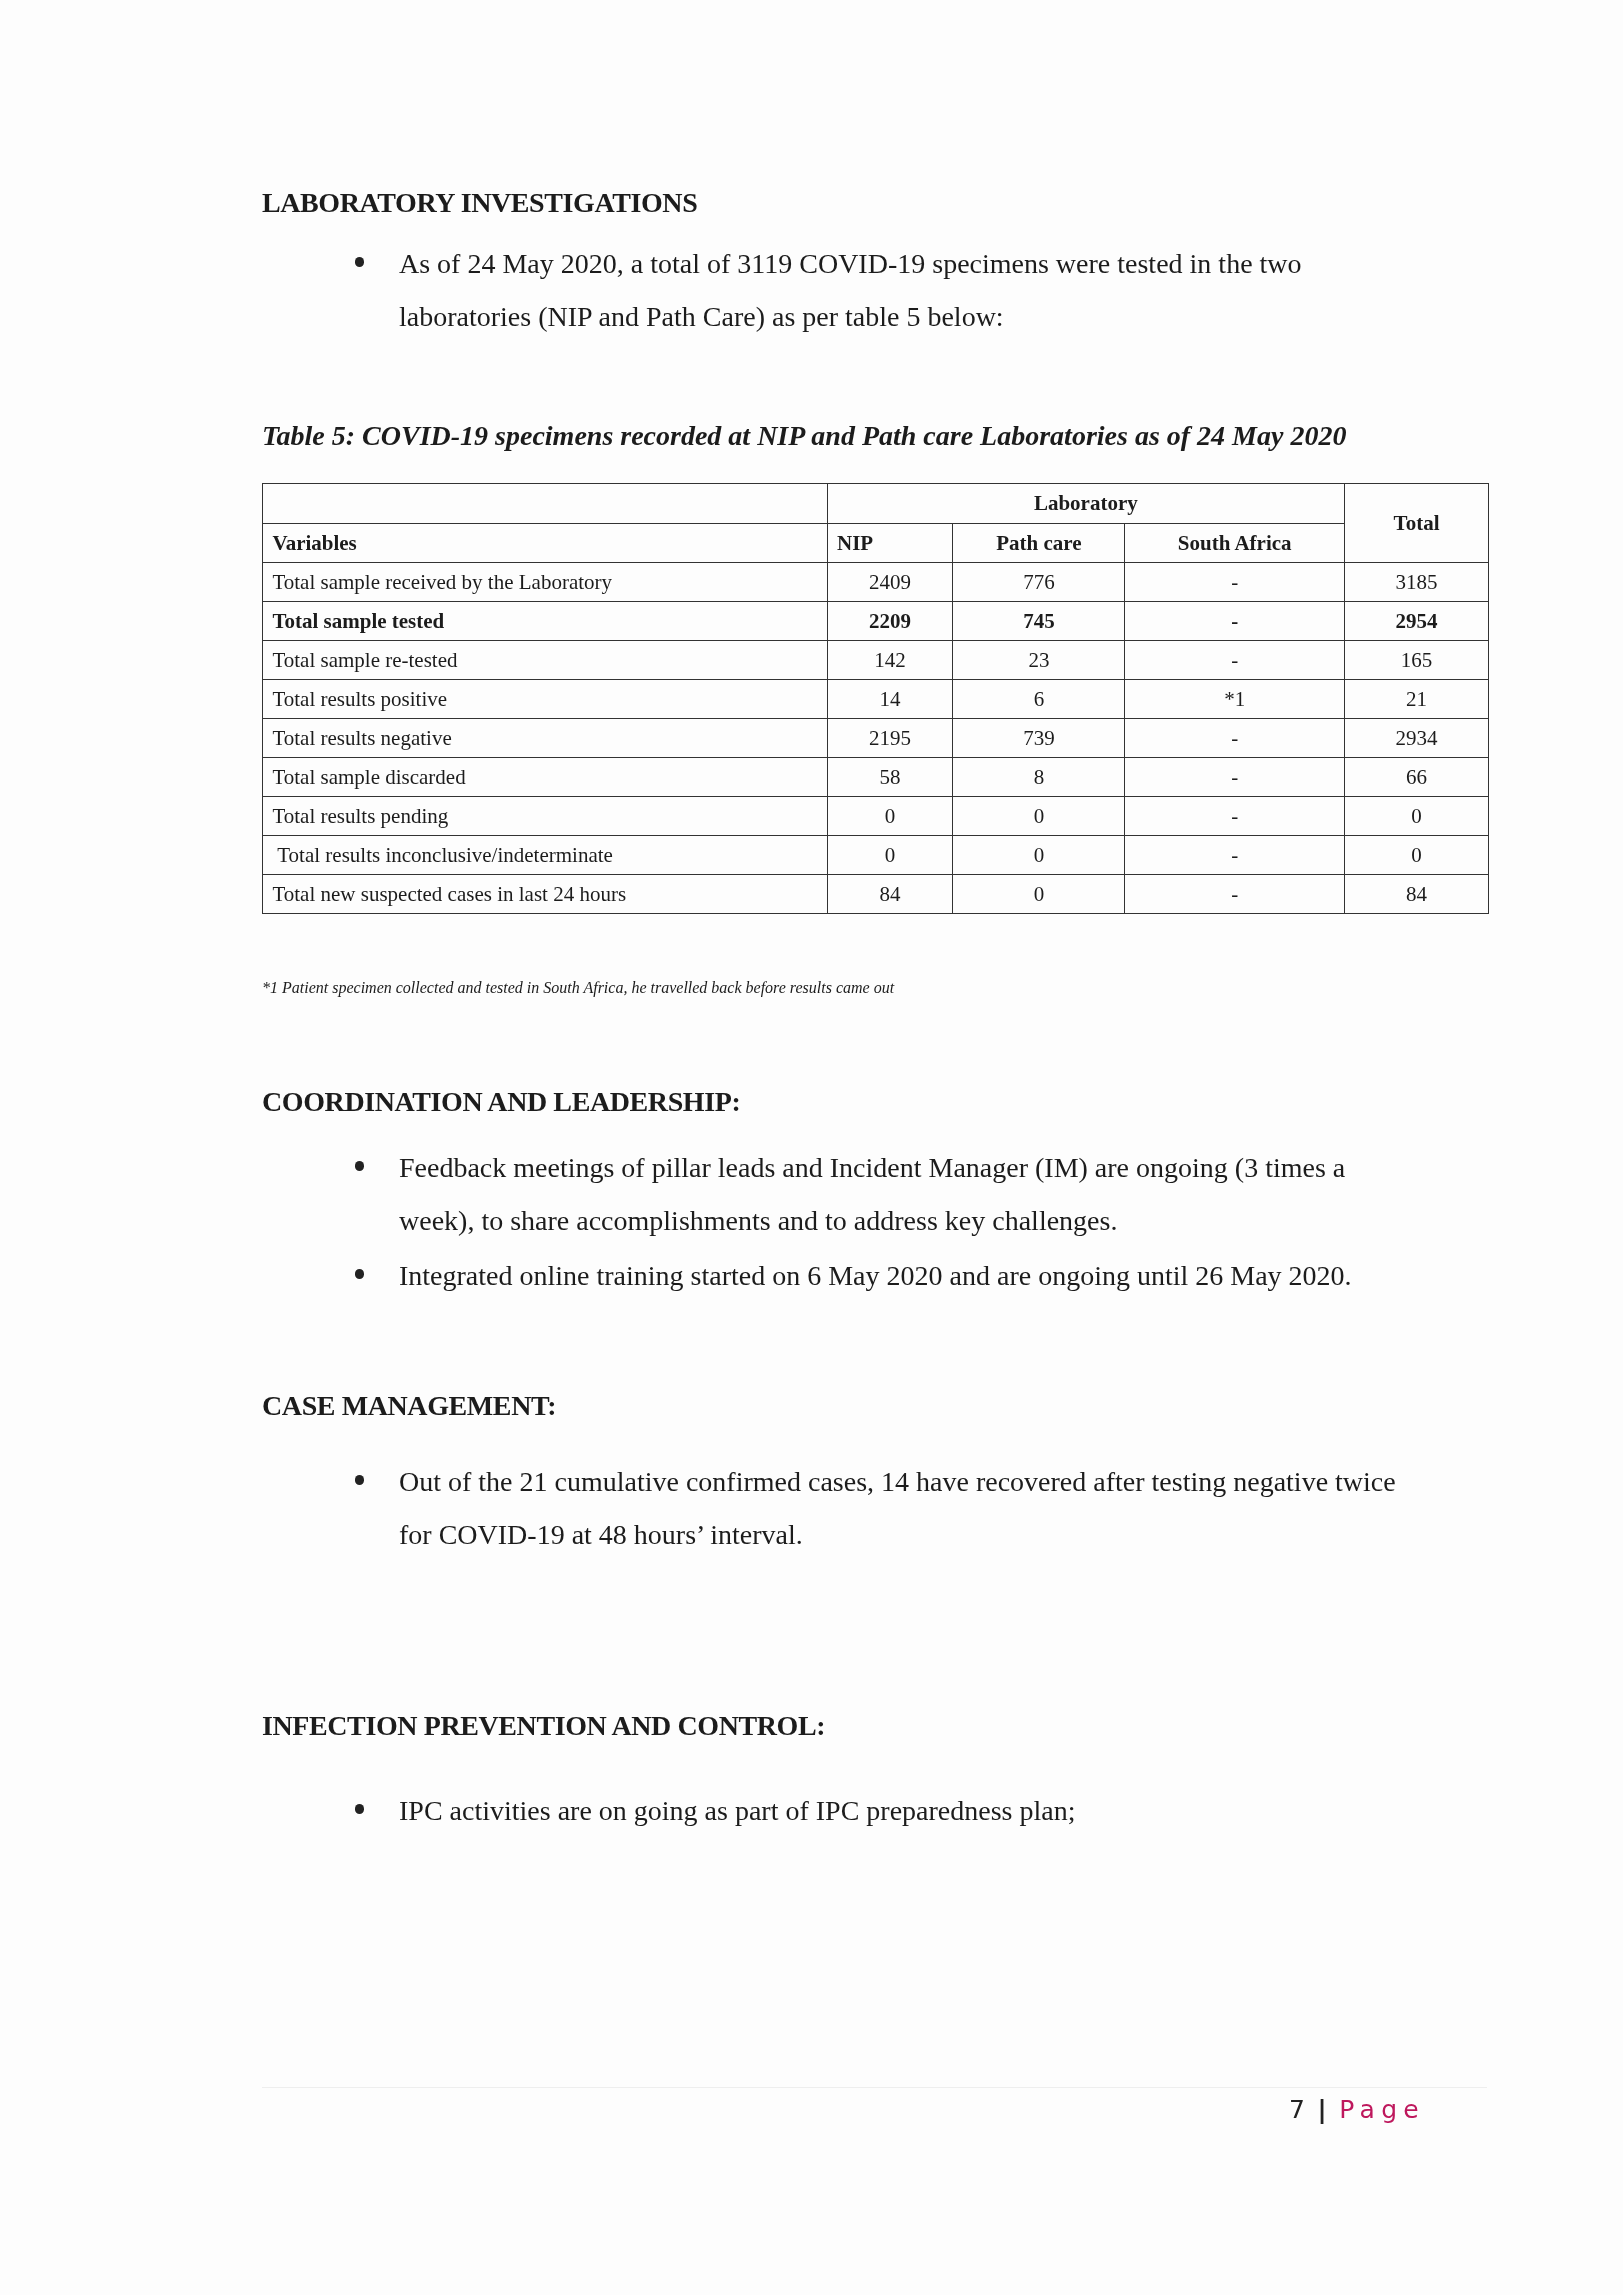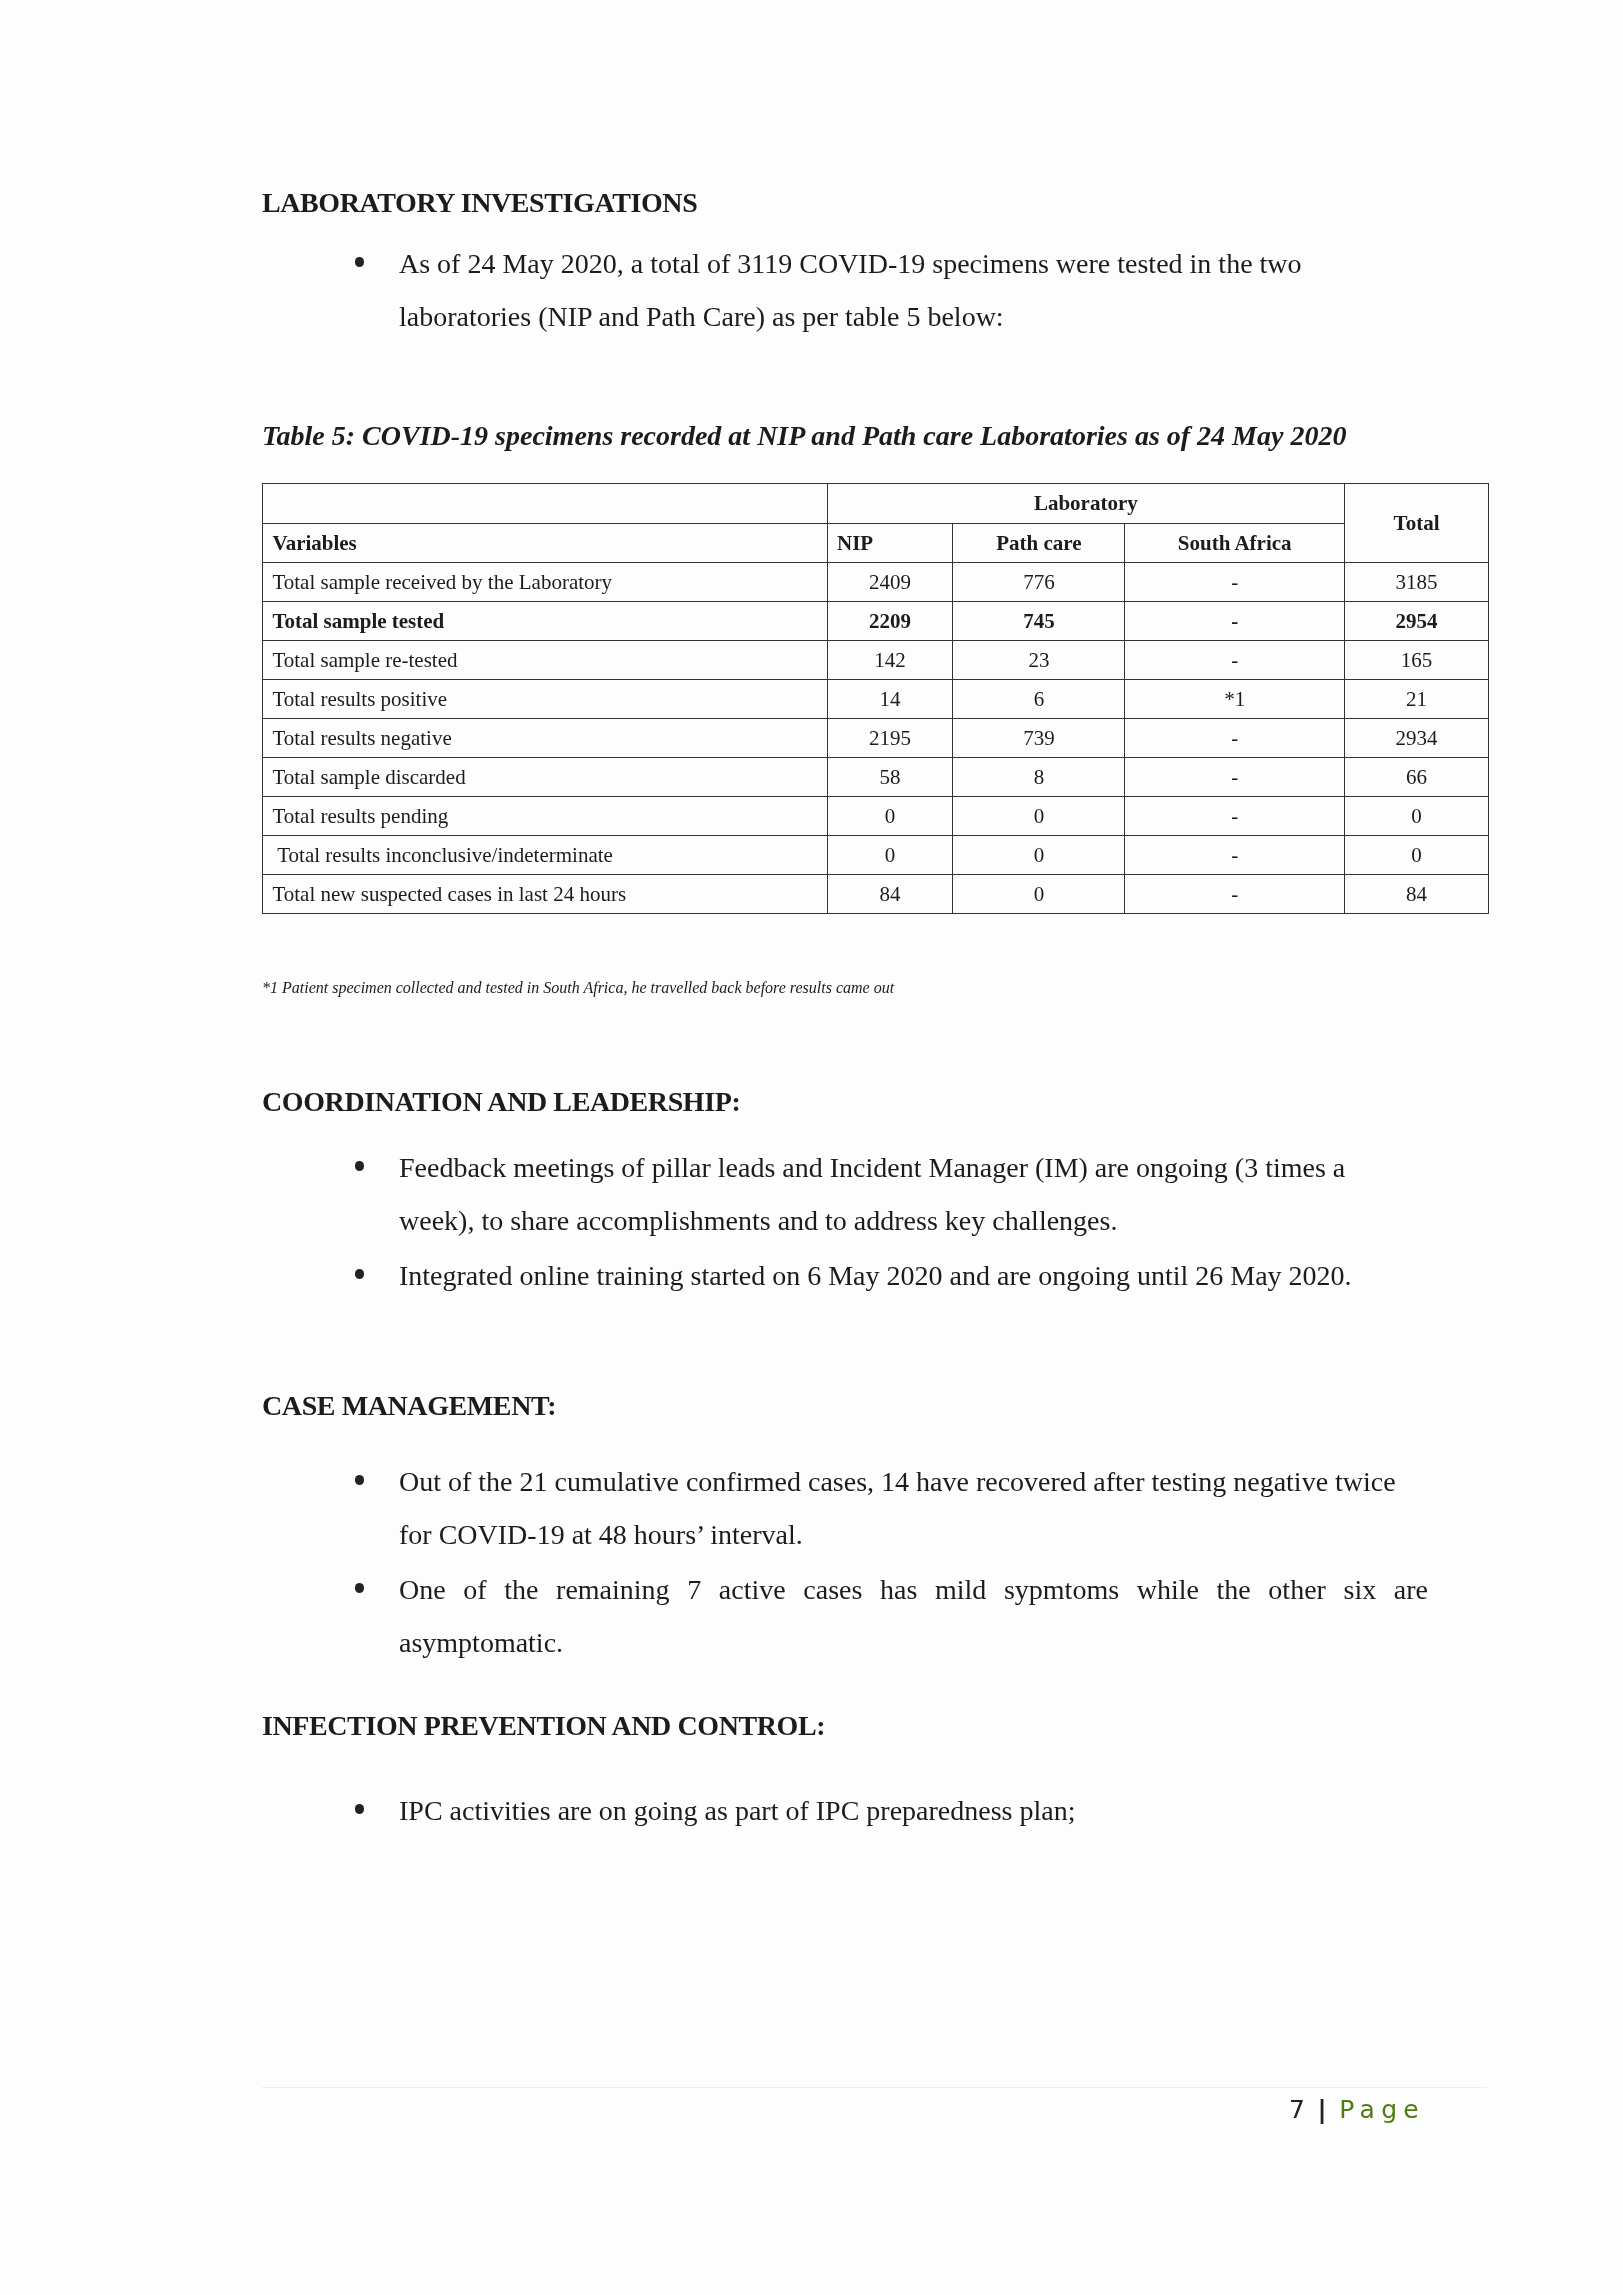--- a/index.html
+++ b/index.html
@@ -59,21 +59,21 @@
     position: absolute; left: 262px; top: 2087px; width: 1225px; height: 0.8px;
     background: #eeeeee;
   }
   .page-num {
     position: absolute; left: 1289px; top: 2095px;
     font-family: "DejaVu Sans", "Liberation Sans", sans-serif;
     font-size: 25px; white-space: nowrap;
   }
   .page-num .num { color: #222; }
   .page-num .sep { color: #222; margin: 0 4.7px; font-weight: bold; }
-  .page-num .word { color: #4d7c0f; letter-spacing: 6.3px; }
+  .page-num .word { color: #be185d; letter-spacing: 6.3px; }
 </style>
 </head>
 <body>
 
 <div class="page">
 
   <div class="heading" style="top:187px;text-align:center;">LABORATORY INVESTIGATIONS</div>
   <div class="bullet-item" style="top:237px; width:1021px;">
     <span class="bullet-dot"></span>
     <span>As of 24 May 2020, a total of 3119 COVID-19 specimens were tested in the two laboratories (NIP and Path Care) as per table 5 below:</span>
@@ -179,24 +179,20 @@
   <div class="bullet-item" style="top:1249px; width:982px;">
     <span class="bullet-dot"></span>
     <span>Integrated online training started on 6 May 2020 and are ongoing until 26 May 2020.</span>
   </div>
 
   <div class="heading" style="top:1390px;">CASE MANAGEMENT:</div>
   <div class="bullet-item" style="top:1455px; width:1029px;">
     <span class="bullet-dot"></span>
     <span>Out of the 21 cumulative confirmed cases, 14 have recovered after testing negative twice for COVID-19 at 48 hours’ interval.</span>
   </div>
-  <div class="bullet-item" style="top:1563px; width:1029px; text-align:justify;">
-    <span class="bullet-dot"></span>
-    <span>One of the remaining 7 active cases has mild sypmtoms while the other six are asymptomatic.</span>
-  </div>
 
   <div class="heading" style="top:1710px;">INFECTION PREVENTION AND CONTROL:</div>
   <div class="bullet-item" style="top:1784px;">
     <span class="bullet-dot"></span>
     <span>IPC activities are on going as part of IPC preparedness plan;</span>
   </div>
 
   <div class="footer-line"></div>
   <div class="page-num">
     <span class="num">7</span>

